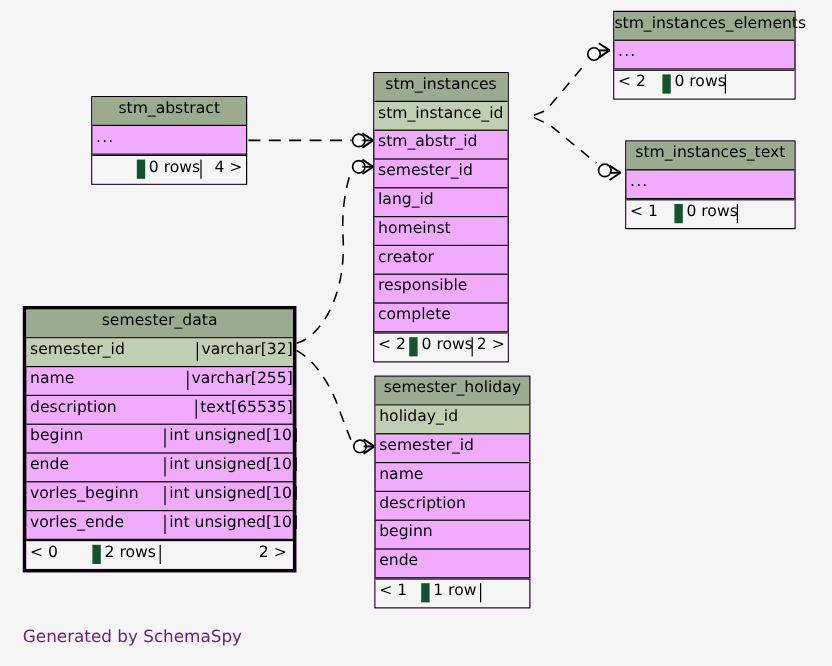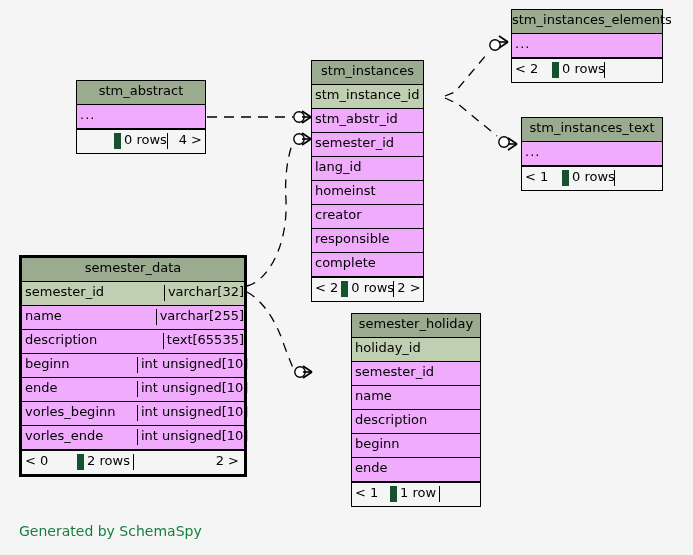--- a/index.html
+++ b/index.html
@@ -107,21 +107,21 @@
   .foot .f-right {
     text-align: right;
     flex: 1 1 auto;
   }
 
   #footer-note {
     position: absolute;
     left: 19px;
     top: 523px;
     font-size: 14px;
-    color: #15803d;
+    color: #701a75;
     white-space: nowrap;
   }
 </style>
 </head>
 <body>
 
 <div id="canvas">
 
   <svg id="edges" viewBox="0 0 693 555" xmlns="http://www.w3.org/2000/svg">
     <defs>
@@ -264,21 +264,21 @@
       <span class="ctype">int unsigned[10]</span>
     </div>
 
     <div class="foot">
       <div class="f-left" style="width:55px;">&lt; 0</div>
       <div class="f-mid" style="width:57px;">2 rows</div>
       <div class="f-right" style="padding-right:5px;">2 &gt;</div>
     </div>
   </div>
 
-  <div class="tbl" style="left:312px; top:313px; width:130px;margin-left:39px;">
+  <div class="tbl" style="left:312px; top:313px; width:130px;">
     <div class="tbl-title">semester_holiday</div>
     <div class="row pk">
       <span class="cname">holiday_id</span>
     </div>
     <div class="row">
       <span class="cname">semester_id</span>
     </div>
     <div class="row">
       <span class="cname">name</span>
     </div>

